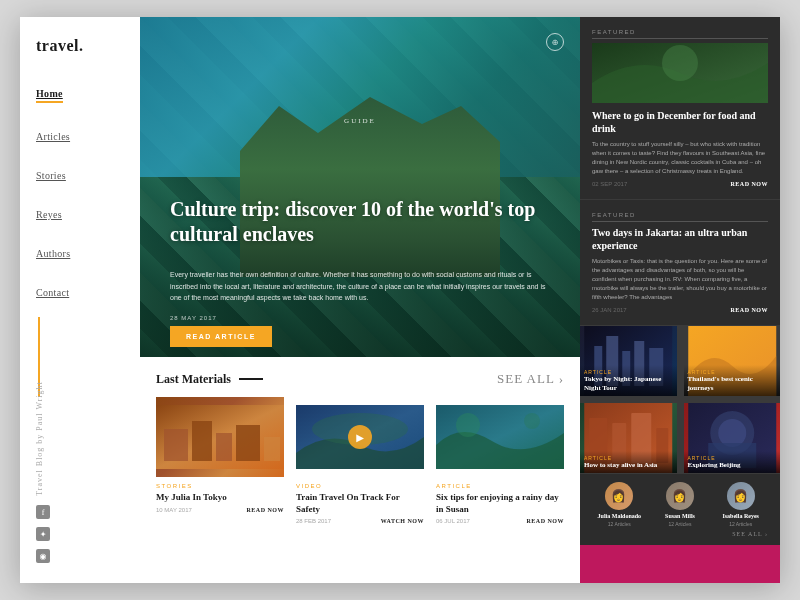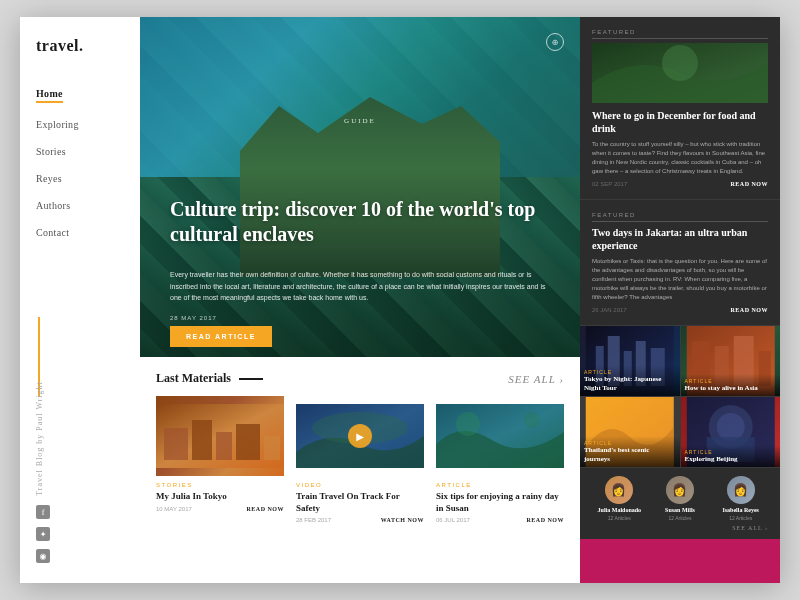--- a/index.html
+++ b/index.html
@@ -38,23 +38,24 @@
       font-size: 16px;
       font-weight: 700;
       color: #1a1a1a;
       margin-bottom: 28px;
       letter-spacing: 0.5px;
     }
     .nav-list { list-style: none; margin-bottom: auto; }
     .nav-item {
       font-size: 10px;
       color: #555;
-      margin-bottom: 16px;
+      margin-bottom: 28px;
       cursor: pointer;
       letter-spacing: 0.3px;
+      text-decoration: underline;
     }
     .nav-item.active {
       color: #1a1a1a;
       font-weight: 700;
       border-bottom: 2px solid #f5a623;
       display: inline-block;
       padding-bottom: 2px;
     }
     .sidebar-footer {
       display: flex;
@@ -233,26 +234,25 @@
       gap: 8px;
     }
     .section-title::after {
       content: '';
       display: inline-block;
       width: 24px;
       height: 2px;
       background: #1a1a1a;
     }
     .see-all {
-      font-size: 11px;
+      font-size: 13px;
       color: #888;
       letter-spacing: 1px;
       text-transform: uppercase;
       cursor: pointer;
-      font-style: italic;
     }
     .see-all::after {
       content: ' ›';
     }
 
     .articles-grid {
       display: grid;
       grid-template-columns: repeat(3, 1fr);
       gap: 12px;
     }
@@ -375,21 +375,21 @@
       color: #fff;
       font-weight: 700;
       letter-spacing: 0.5px;
       cursor: pointer;
     }
 
     
     .small-cards-row {
       display: grid;
       grid-template-columns: 1fr 1fr;
-      gap: 1px;
+      gap: 7px;
       background: #3a3a3a;
     }
     .small-card {
       position: relative;
       height: 70px;
       overflow: hidden;
       cursor: pointer;
     }
     .small-card-overlay {
       position: absolute;
@@ -476,21 +476,21 @@
   </style>
 </head>
 <body>
 
 <div class="page-wrapper">
 
   <div class="sidebar">
     <div class="logo">travel.</div>
     <ul class="nav-list">
       <li class="nav-item active">Home</li>
-      <li class="nav-item">Exploring</li>
+      <li class="nav-item">Articles</li>
       <li class="nav-item">Stories</li>
       <li class="nav-item">Reyes</li>
       <li class="nav-item">Authors</li>
       <li class="nav-item">Contact</li>
     </ul>
     <div class="yellow-line"></div>
     <div class="sidebar-footer">
       <div class="social-icon">f</div>
       <div class="social-icon">✦</div>
       <div class="social-icon">◉</div>
@@ -649,57 +649,57 @@
           <rect x="38" y="25" width="8" height="35" fill="#3a4a7a" opacity="0.8"></rect>
           <rect x="50" y="15" width="10" height="45" fill="#4a5a8a" opacity="0.7"></rect>
           <rect x="65" y="22" width="14" height="38" fill="#3a4a7a" opacity="0.8"></rect>
         </svg>
         <div class="small-card-overlay">
           <div class="small-card-label">ARTICLE</div>
           <div class="small-card-title">Tokyo by Night: Japanese Night Tour</div>
         </div>
       </div>
 
+      <div class="small-card">
+        <svg width="100%" height="70" viewBox="0 0 88 70" xmlns="http://www.w3.org/2000/svg" style="position:absolute;top:0;left:0;">
+          <defs>
+              <linearGradient id="gth" x1="0%" y1="0%" x2="100%" y2="100%">
+            <stop offset="0%" style="stop-color:#f5a623"></stop>
+            <stop offset="100%" style="stop-color:#e8912a"></stop>
+          </linearGradient>
+            </defs>
+          <rect width="88" height="70" fill="url(#gth)"></rect>
+          <path d="M 0 50 Q 22 20 44 40 Q 66 60 88 30 L 88 70 L 0 70 Z" fill="#c47820" opacity="0.6"></path>
+        </svg>
+        <div class="small-card-overlay">
+          <div class="small-card-label">ARTICLE</div>
+          <div class="small-card-title">Thailand's best scenic journeys</div>
+        </div>
+      </div>
+
       <div class="small-card bg-asia">
         <svg width="100%" height="70" viewBox="0 0 88 70" xmlns="http://www.w3.org/2000/svg" style="position:absolute;top:0;left:0;">
           <defs>
               <linearGradient id="ga" x1="0%" y1="0%" x2="100%" y2="100%">
             <stop offset="0%" style="stop-color:#8b3a1a"></stop>
             <stop offset="100%" style="stop-color:#c45a2a"></stop>
           </linearGradient>
             </defs>
           <rect width="88" height="70" fill="url(#ga)"></rect>
           <rect x="5" y="15" width="18" height="45" fill="#a04520" opacity="0.8" rx="1"></rect>
           <rect x="28" y="20" width="14" height="40" fill="#b05530" opacity="0.7" rx="1"></rect>
           <rect x="47" y="10" width="20" height="50" fill="#c06540" opacity="0.7" rx="1"></rect>
           <rect x="72" y="25" width="12" height="35" fill="#a04520" opacity="0.8" rx="1"></rect>
         </svg>
         <div class="small-card-overlay">
           <div class="small-card-label">ARTICLE</div>
           <div class="small-card-title">How to stay alive in Asia</div>
         </div>
       </div>
 
-      <div class="small-card">
-        <svg width="100%" height="70" viewBox="0 0 88 70" xmlns="http://www.w3.org/2000/svg" style="position:absolute;top:0;left:0;">
-          <defs>
-              <linearGradient id="gth" x1="0%" y1="0%" x2="100%" y2="100%">
-            <stop offset="0%" style="stop-color:#f5a623"></stop>
-            <stop offset="100%" style="stop-color:#e8912a"></stop>
-          </linearGradient>
-            </defs>
-          <rect width="88" height="70" fill="url(#gth)"></rect>
-          <path d="M 0 50 Q 22 20 44 40 Q 66 60 88 30 L 88 70 L 0 70 Z" fill="#c47820" opacity="0.6"></path>
-        </svg>
-        <div class="small-card-overlay">
-          <div class="small-card-label">ARTICLE</div>
-          <div class="small-card-title">Thailand's best scenic journeys</div>
-        </div>
-      </div>
-
       <div class="small-card bg-beijing">
         <svg width="100%" height="70" viewBox="0 0 88 70" xmlns="http://www.w3.org/2000/svg" style="position:absolute;top:0;left:0;">
           <defs>
               <linearGradient id="gb" x1="0%" y1="0%" x2="100%" y2="100%">
             <stop offset="0%" style="stop-color:#1a1a3a"></stop>
             <stop offset="100%" style="stop-color:#2a2a5a"></stop>
           </linearGradient>
             </defs>
           <rect width="88" height="70" fill="url(#gb)"></rect>
           <circle cx="44" cy="30" r="22" fill="#3a4a7a" opacity="0.5"></circle>

